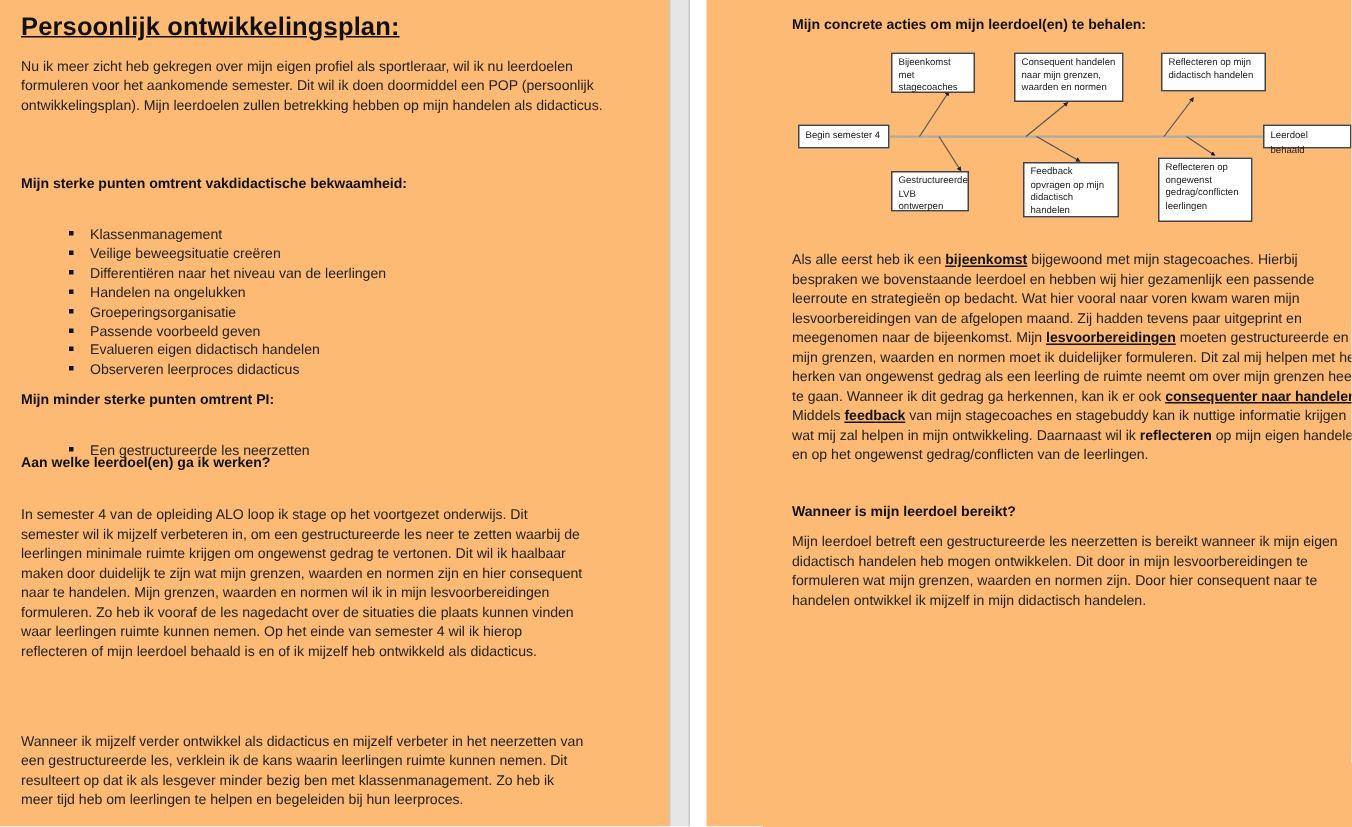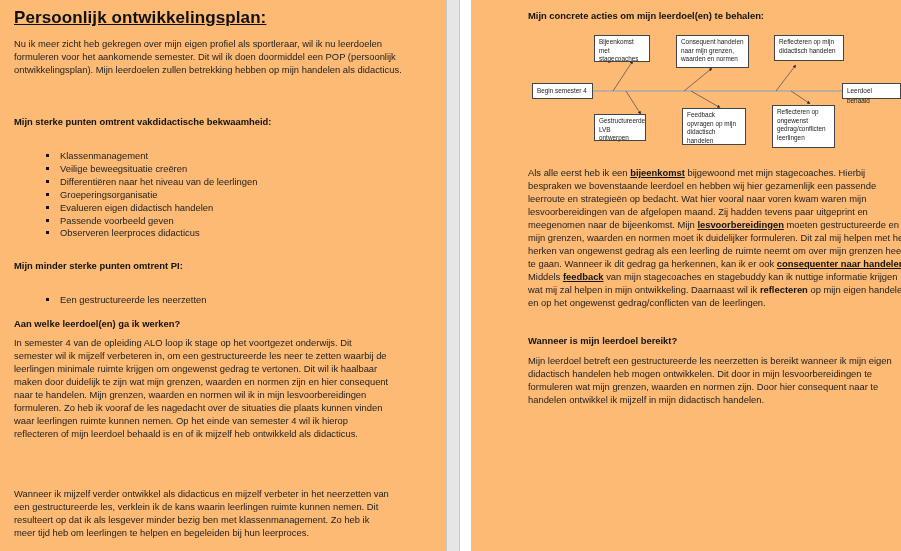--- a/index.html
+++ b/index.html
@@ -56,32 +56,33 @@
 
 <div class="page" id="page-left">
   <div class="title">Persoonlijk ontwikkelingsplan:</div>
   <p class="para" style="left:14px; top:37px; width:405px;">Nu ik meer zicht heb gekregen over mijn eigen profiel als sportleraar, wil ik nu leerdoelen formuleren voor het aankomende semester. Dit wil ik doen doormiddel een POP (persoonlijk ontwikkelingsplan). Mijn leerdoelen zullen betrekking hebben op mijn handelen als didacticus.</p>
 
   <p class="h2" style="left:14px; top:116px;text-align:right;">Mijn sterke punten omtrent vakdidactische bekwaamheid:</p>
   <ul class="bullets" style="top:134px;">
     <li><span class="bul"></span><span>Klassenmanagement</span></li>
     <li><span class="bul"></span><span>Veilige beweegsituatie creëren</span></li>
     <li><span class="bul"></span><span>Differentiëren naar het niveau van de leerlingen</span></li>
+    <li><span class="bul"></span><span>Handelen na ongelukken</span></li>
     <li><span class="bul"></span><span>Groeperingsorganisatie</span></li>
+    <li><span class="bul"></span><span>Passende voorbeeld geven</span></li>
     <li><span class="bul"></span><span>Evalueren eigen didactisch handelen</span></li>
-    <li><span class="bul"></span><span>Passende voorbeeld geven</span></li>
     <li><span class="bul"></span><span>Observeren leerproces didacticus</span></li>
   </ul>
 
   <p class="h2" style="left:14px; top:260px;">Mijn minder sterke punten omtrent PI:</p>
   <ul class="bullets" style="top:278px;">
     <li><span class="bul"></span><span>Een gestructureerde les neerzetten</span></li>
   </ul>
 
-  <p class="h2" style="left:14px; top:318px;">Aan welke leerdoel(en) ga ik werken?</p>
+  <p class="h2" style="left:14px; top:302px;">Aan welke leerdoel(en) ga ik werken?</p>
   <p class="para" style="left:14px; top:336px; width:378px;">In semester 4 van de opleiding ALO loop ik stage op het voortgezet onderwijs. Dit semester wil ik mijzelf verbeteren in, om een gestructureerde les neer te zetten waarbij de leerlingen minimale ruimte krijgen om ongewenst gedrag te vertonen. Dit wil ik haalbaar maken door duidelijk te zijn wat mijn grenzen, waarden en normen zijn en hier consequent naar te handelen. Mijn grenzen, waarden en normen wil ik in mijn lesvoorbereidingen formuleren. Zo heb ik vooraf de les nagedacht over de situaties die plaats kunnen vinden waar leerlingen ruimte kunnen nemen. Op het einde van semester 4 wil ik hierop reflecteren of mijn leerdoel behaald is en of ik mijzelf heb ontwikkeld als didacticus.</p>
 
   <p class="para" style="left:14px; top:487px; width:375px;">Wanneer ik mijzelf verder ontwikkel als didacticus en mijzelf verbeter in het neerzetten van een gestructureerde les, verklein ik de kans waarin leerlingen ruimte kunnen nemen. Dit resulteert op dat ik als lesgever minder bezig ben met klassenmanagement. Zo heb ik meer tijd heb om leerlingen te helpen en begeleiden bij hun leerproces.</p>
 </div>
 
 <div class="gap"></div>
 
 <div class="page" id="page-right">
   <p class="h2" style="left:57px; top:10px;">Mijn concrete acties om mijn leerdoel(en) te behalen:</p>
 

